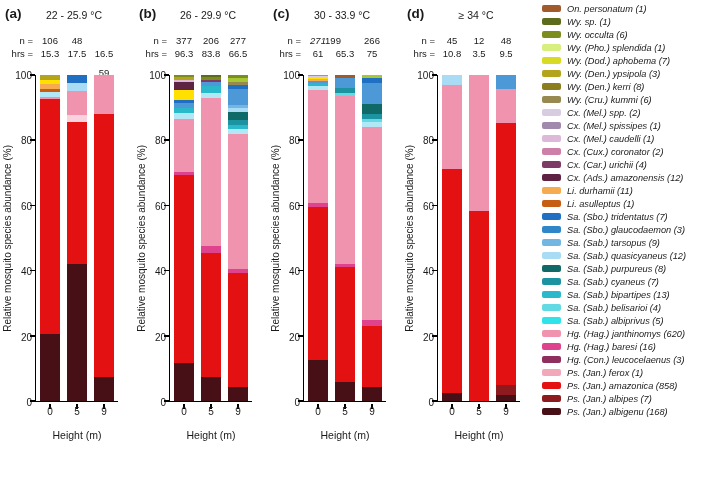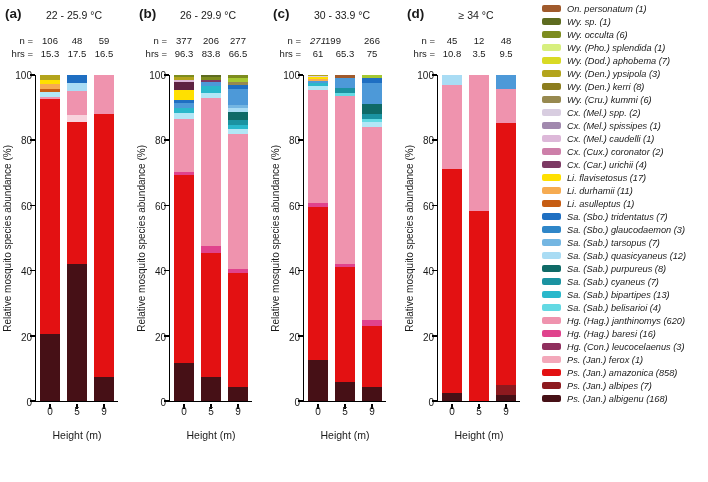--- a/index.html
+++ b/index.html
@@ -42,21 +42,21 @@
       <div class="panel">
         <div class="panel-header">
           <span class="panel-tag">(a)</span>
           <span class="panel-temp">22 - 25.9 °C</span>
         </div>
         <div class="stats">
           <div class="stats-row">
             <span class="stats-label">n =</span>
             <span class="stats-val" style="left: 36px;">106</span>
             <span class="stats-val" style="left: 63px;">48</span>
-            <span class="stats-val" style="left: 90px;">59</span>
+            <span class="stats-val" style="left: 90px; margin-top: 32px;">59</span>
           </div>
           <div class="stats-row">
             <span class="stats-label">hrs =</span>
             <span class="stats-val" style="left: 36px;">15.3</span>
             <span class="stats-val" style="left: 63px;">17.5</span>
             <span class="stats-val" style="left: 90px;">16.5</span>
           </div>
         </div>
         <div class="chart-zone">
           <div class="ylabel">
@@ -407,62 +407,66 @@
       </div>
       <div class="legend-item">
         <span class="legend-swatch" style="background: rgb(205, 127, 169);"></span>
         <span class="legend-label">Cx. (Cux.) coronator (2)</span>
       </div>
       <div class="legend-item">
         <span class="legend-swatch" style="background: rgb(124, 58, 100);"></span>
         <span class="legend-label">Cx. (Car.) urichii (4)</span>
       </div>
       <div class="legend-item">
-        <span class="legend-swatch" style="background: rgb(255, 224, 0);"></span>
-        <span class="legend-label">Li. flavisetosus (17)</span>
+        <span class="legend-swatch" style="background: rgb(94, 35, 66);"></span>
+        <span class="legend-label">Cx. (Ads.) amazonensis (12)</span>
       </div>
       <div class="legend-item">
         <span class="legend-swatch" style="background: rgb(246, 171, 81);"></span>
         <span class="legend-label">Li. durhamii (11)</span>
       </div>
       <div class="legend-item">
         <span class="legend-swatch" style="background: rgb(198, 93, 19);"></span>
         <span class="legend-label">Li. asulleptus (1)</span>
       </div>
       <div class="legend-item">
         <span class="legend-swatch" style="background: rgb(31, 111, 194);"></span>
         <span class="legend-label">Sa. (Sbo.) tridentatus (7)</span>
       </div>
       <div class="legend-item">
         <span class="legend-swatch" style="background: rgb(47, 134, 200);"></span>
         <span class="legend-label">Sa. (Sbo.) glaucodaemon (3)</span>
       </div>
       <div class="legend-item">
         <span class="legend-swatch" style="background: rgb(116, 182, 226);"></span>
-        <span class="legend-label">Sa. (Sab.) tarsopus (7)</span>
+        <span class="legend-label">Sa. (Sab.) tarsopus (9)</span>
       </div>
       <div class="legend-item">
         <span class="legend-swatch" style="background: rgb(169, 220, 244);"></span>
         <span class="legend-label">Sa. (Sab.) quasicyaneus (12)</span>
       </div>
       <div class="legend-item">
         <span class="legend-swatch" style="background: rgb(15, 106, 103);"></span>
         <span class="legend-label">Sa. (Sab.) purpureus (8)</span>
       </div>
       <div class="legend-item">
         <span class="legend-swatch" style="background: rgb(27, 147, 161);"></span>
         <span class="legend-label">Sa. (Sab.) cyaneus (7)</span>
       </div>
       <div class="legend-item">
         <span class="legend-swatch" style="background: rgb(42, 184, 203);"></span>
         <span class="legend-label">Sa. (Sab.) bipartipes (13)</span>
       </div>
       <div class="legend-item">
         <span class="legend-swatch" style="background: rgb(99, 217, 227);"></span>
         <span class="legend-label">Sa. (Sab.) belisarioi (4)</span>
+      </div>
+      <div class="legend-item">
+        <span class="legend-swatch" style="background: rgb(48, 227, 235);"></span>
+        <span class="legend-label">Sa. (Sab.) albiprivus (5)</span>
       </div>
       <div class="legend-item">
         <span class="legend-swatch" style="background: rgb(239, 147, 174);"></span>
         <span class="legend-label">Hg. (Hag.) janthinomys (620)</span>
       </div>
       <div class="legend-item">
         <span class="legend-swatch" style="background: rgb(224, 67, 141);"></span>
         <span class="legend-label">Hg. (Hag.) baresi (16)</span>
       </div>
       <div class="legend-item">

